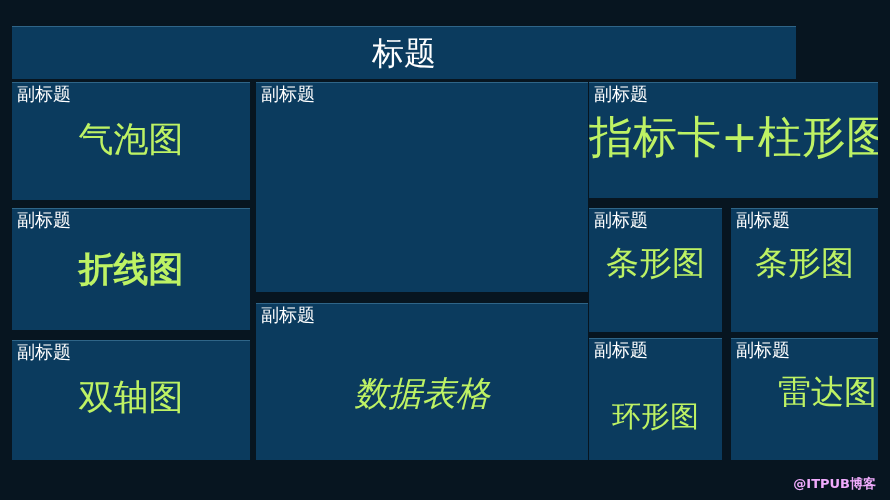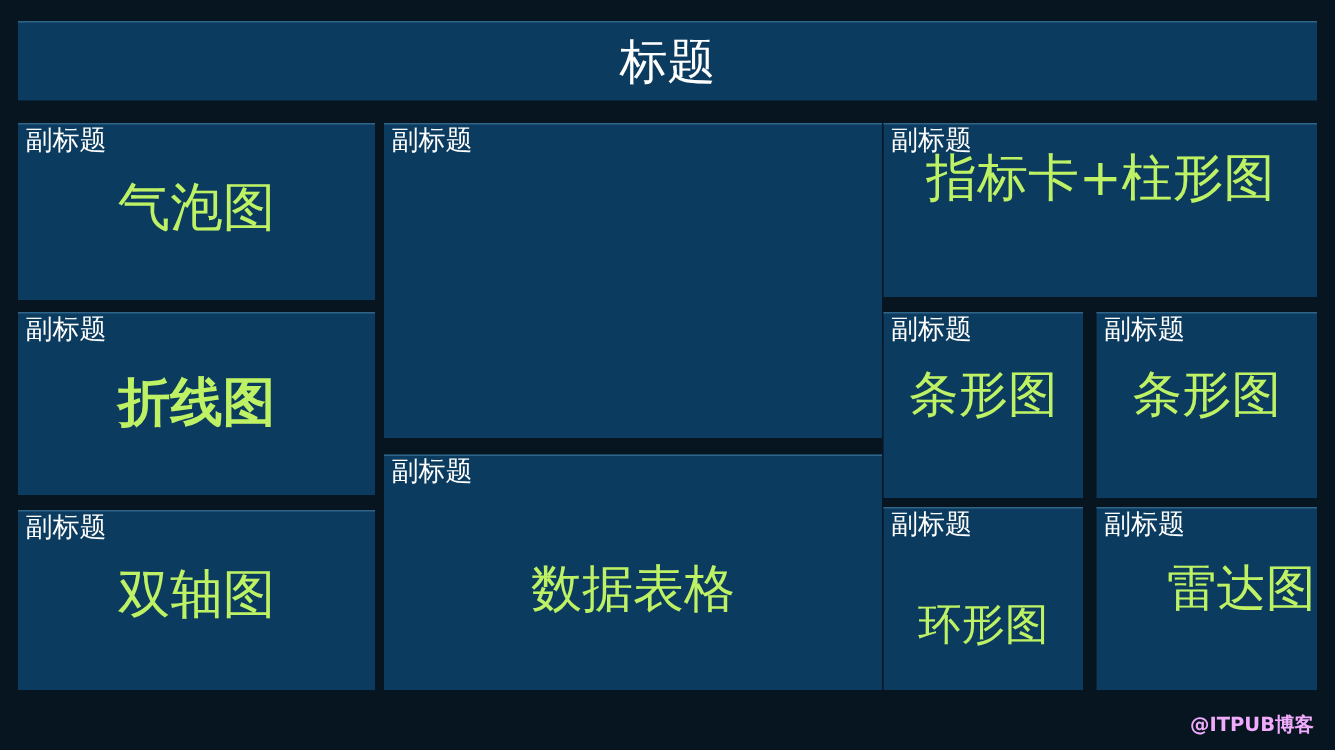--- a/index.html
+++ b/index.html
@@ -53,22 +53,22 @@
     color: #bef264;
     font-weight: 400;
     white-space: nowrap;
     font-family: "DejaVu Sans", "Liberation Sans", sans-serif;
   }
 
   
   #title-bar {
     position: absolute;
     left: 12px;
-    top: 14px;
-    width: 866px;
+    top: 26px;
+    width: 784px;
     height: 53px;
     background: #0b3b5e;
     border-top: 1px solid #2f6588;
     box-sizing: border-box;
   }
   #title-bar .title-text {
     position: absolute;
     left: 0;
     right: 0;
     top: 6px;
@@ -94,23 +94,23 @@
   #card-bar-2    { left: 731px; top: 208px; width: 147px; height: 124px; }
   #card-donut    { left: 589px; top: 338px; width: 133px; height: 122px; }
   #card-radar    { left: 731px; top: 338px; width: 147px; height: 122px; }
 
   
   #card-bubble   .card-label { top: 34px;  font-size: 35px; line-height: 44px; }
   #card-line     .card-label { top: 38px;  font-size: 35px; line-height: 44px; font-weight: bold; }
   #card-dualaxis .card-label { top: 34px;  font-size: 35px; line-height: 44px; }
 
   #card-kpi3d    .card-label { top: 85px;  font-size: 34px; line-height: 42px; }
-  #card-table    .card-label { top: 68px;  font-size: 34px; line-height: 42px; }
+  #card-table    .card-label { top: 68px;  font-size: 34px; line-height: 42px; font-style: italic; }
 
-  #card-kpibar   .card-label { top: 15px;  font-size: 34px; line-height: 42px; }
+  #card-kpibar   .card-label { top: 33px;  font-size: 44px; line-height: 42px; }
   #card-bar-1    .card-label { top: 33px;  font-size: 33px; line-height: 41px; }
   #card-bar-2    .card-label { top: 33px;  font-size: 33px; line-height: 41px; }
   #card-donut    .card-label { top: 32px;  font-size: 29px; line-height: 41px; margin-top: 25px; }
   #card-radar    .card-label { top: 32px;  font-size: 33px; line-height: 41px; padding-left: 46px; }
 
   
   #watermark {
     position: absolute;
     right: 14px;
     bottom: 8px;

